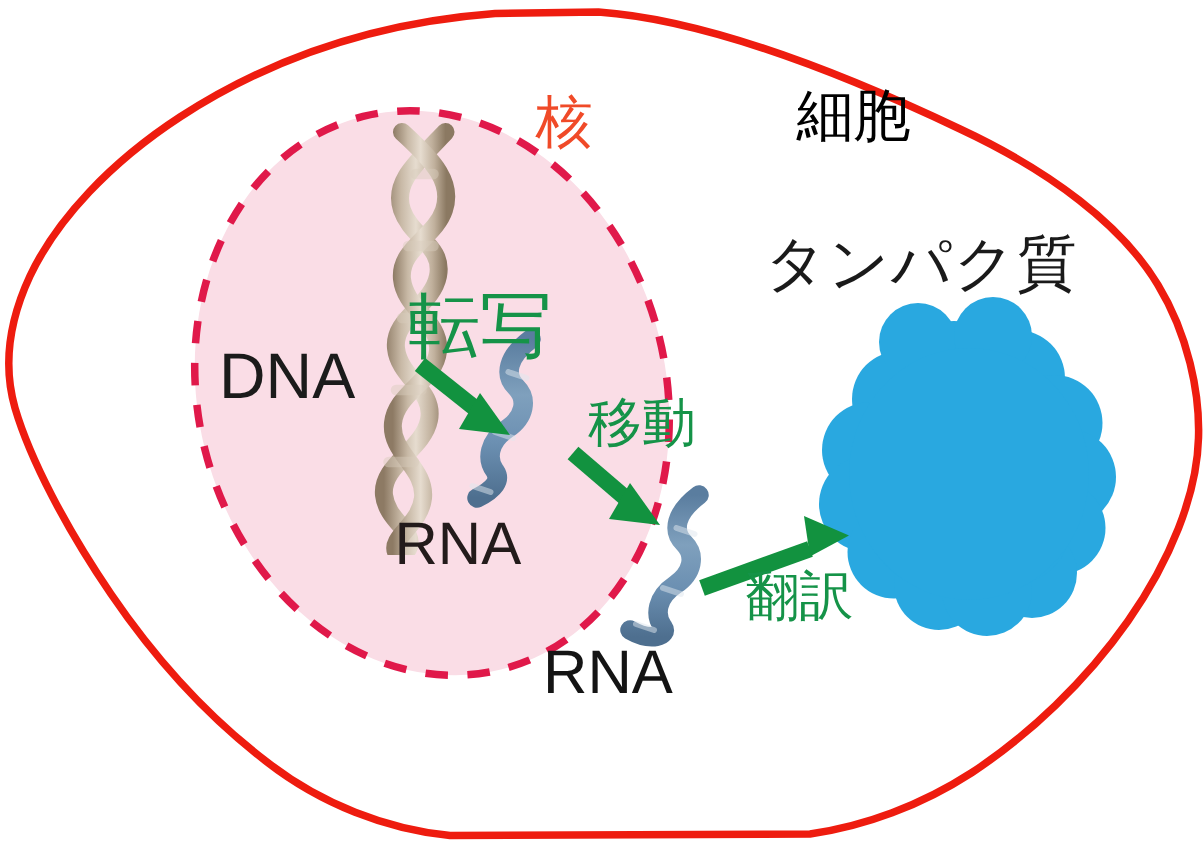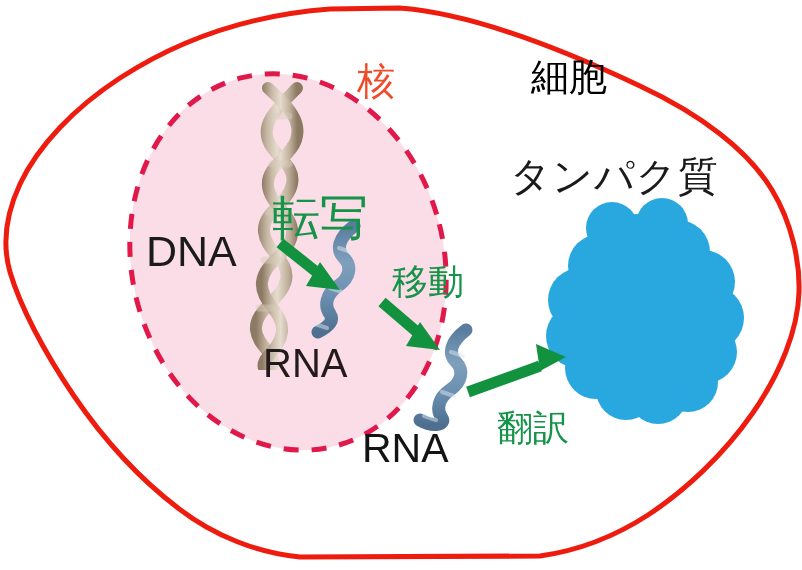--- a/index.html
+++ b/index.html
@@ -83,21 +83,21 @@
   }
   .lbl-transport {
     left: 392px;
     top: 264px;
     font-size: 36px;
     color: #159348;
     font-family: Liberation Serif, serif;
   }
   .lbl-translation {
     left: 497px;
-    top: 410px;
+    top: 380px;
     font-size: 36px;
     color: #159348;
     font-family: "DejaVu Sans", sans-serif;
   }
 </style>
 </head>
 <body>
 
 <div id="diagram-root">
 

